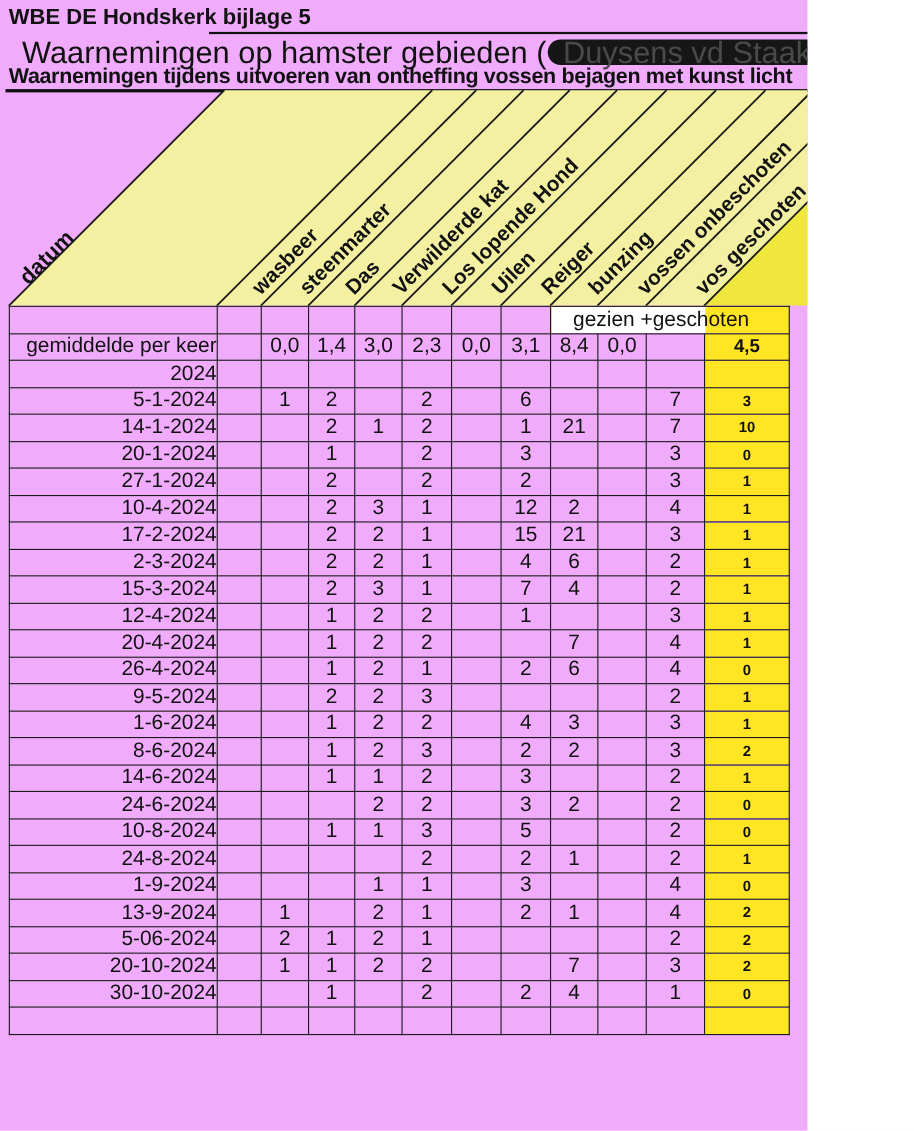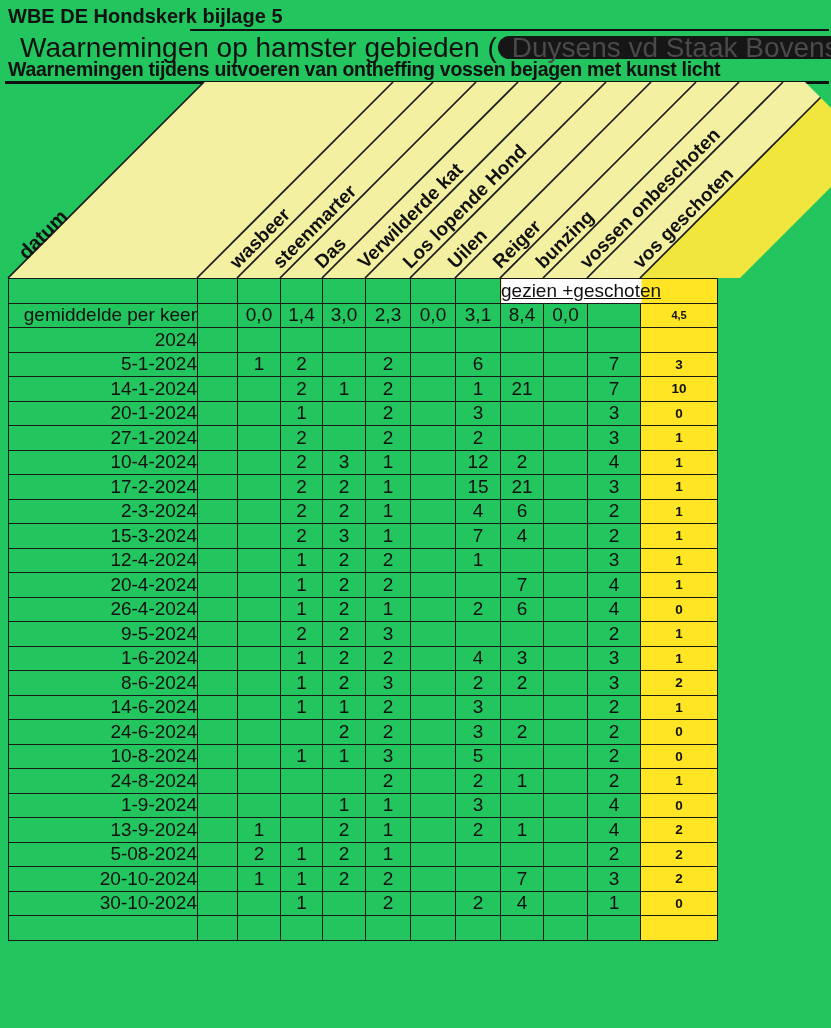--- a/index.html
+++ b/index.html
@@ -1,16 +1,16 @@
 <!DOCTYPE html>
 <html style="--yellow: #ffe524; --border: #1a1a1a;"><head>
 <meta charset="utf-8">
 <style>
   html,body{margin:0;padding:0;background:#ffffff;}
-  .page{position:relative;width:831px;height:1028px;background:#22c55e;
+  .page{position:relative;width:734px;height:1028px;background:#f0abfc;
         font-family:"Liberation Sans",sans-serif;color:#111;overflow:hidden;}
 
   
   .t1{position:absolute;left:8px;top:5px;font-size:20px;font-weight:bold;white-space:nowrap;}
   .u1{position:absolute;left:190px;top:29px;width:639px;height:2px;background:#111;}
   .t2{position:absolute;left:20px;top:32px;font-size:28px;font-weight:normal;white-space:nowrap;}
   .redaction{display:inline-block;background:#161616;color:#4a4a4a;border-radius:12px;
              padding:0 14px;margin:0 1px;line-height:23px;}
   .t3{position:absolute;left:8px;top:58px;font-size:19.5px;font-weight:bold;letter-spacing:-0.3px;white-space:nowrap;}
   .u3{position:absolute;left:5px;top:81px;width:824px;height:2.5px;background:#111;}
@@ -24,23 +24,23 @@
 
   
   table{position:absolute;left:8px;top:278px;border-collapse:collapse;table-layout:fixed;width:709px;}
   td{border:1.5px solid var(--border,#1a1a1a);height:23.5px;padding:0;font-size:19px;
      text-align:center;overflow:hidden;white-space:nowrap;}
   td.lbl{text-align:right;padding-left:4px;}
   td.bold{font-weight:bold;}
   td.yellow{background:var(--yellow,#ffe524);}
   td.tot{font-weight:bold;font-size:16.5px;}
   td.shot{font-weight:bold;font-size:13.5px;}
-  td.avgbig{font-weight:bold;font-size:11px;}
+  td.avgbig{font-weight:bold;font-size:17px;}
   td.gezien{background:linear-gradient(to right,#ffffff 0 140px,var(--yellow,#ffe524) 140px);
-            text-align:left;padding-right:16px;font-size:19px;text-decoration:underline;}
+            text-align:center;padding-right:16px;font-size:19px;}
 </style>
 </head>
 <body>
 
 <div class="page">
 
   <div class="t1">WBE DE Hondskerk bijlage 5</div>
   <div class="u1"></div>
 
   <div class="t2"><span>Waarnemingen op hamster gebieden </span><span>(</span><span class="redaction">Duysens  vd Staak  Bovens</span><span>)</span></div>
@@ -407,21 +407,21 @@
           <td>2</td>
           <td>1</td>
           <td></td>
           <td>2</td>
           <td>1</td>
           <td></td>
           <td>4</td>
           <td class="yellow shot">2</td>
         </tr>
         <tr>
-          <td class="lbl">5-08-2024</td>
+          <td class="lbl">5-06-2024</td>
           <td></td>
           <td>2</td>
           <td>1</td>
           <td>2</td>
           <td>1</td>
           <td></td>
           <td></td>
           <td></td>
           <td></td>
           <td>2</td>

